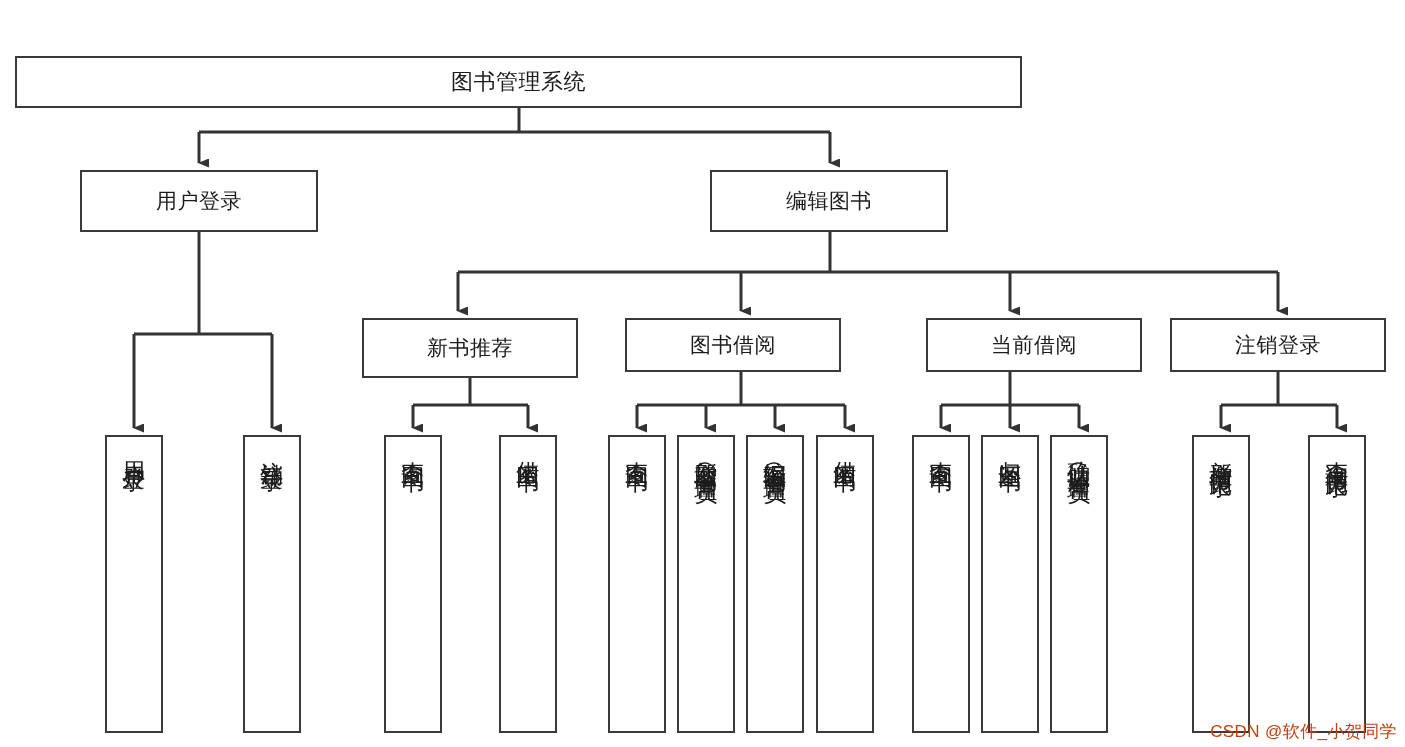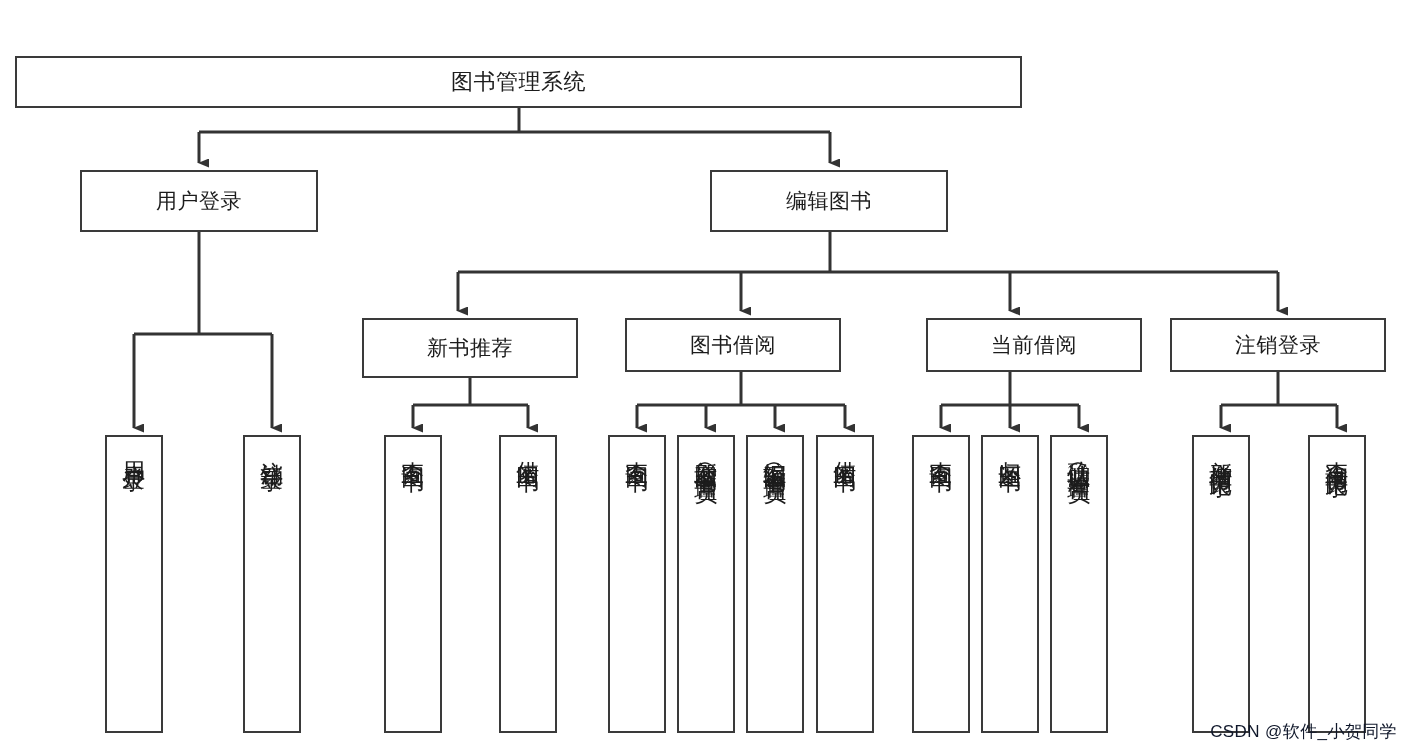--- a/index.html
+++ b/index.html
@@ -60,21 +60,21 @@
     line-height: 1.15;
     letter-spacing: 3px;
     white-space: nowrap;
     margin: 0 auto;
   }
   .watermark {
     position: absolute;
     right: 8px;
     bottom: 4px;
     font-size: 17px;
-    color: #0f172a;
+    color: #c2410c;
     white-space: nowrap;
     letter-spacing: 0.4px;
   }
 </style>
 </head>
 <body>
 
 <div id="diagram-root">
 
   <svg class="connectors" viewBox="0 0 1405 747" xmlns="http://www.w3.org/2000/svg">

